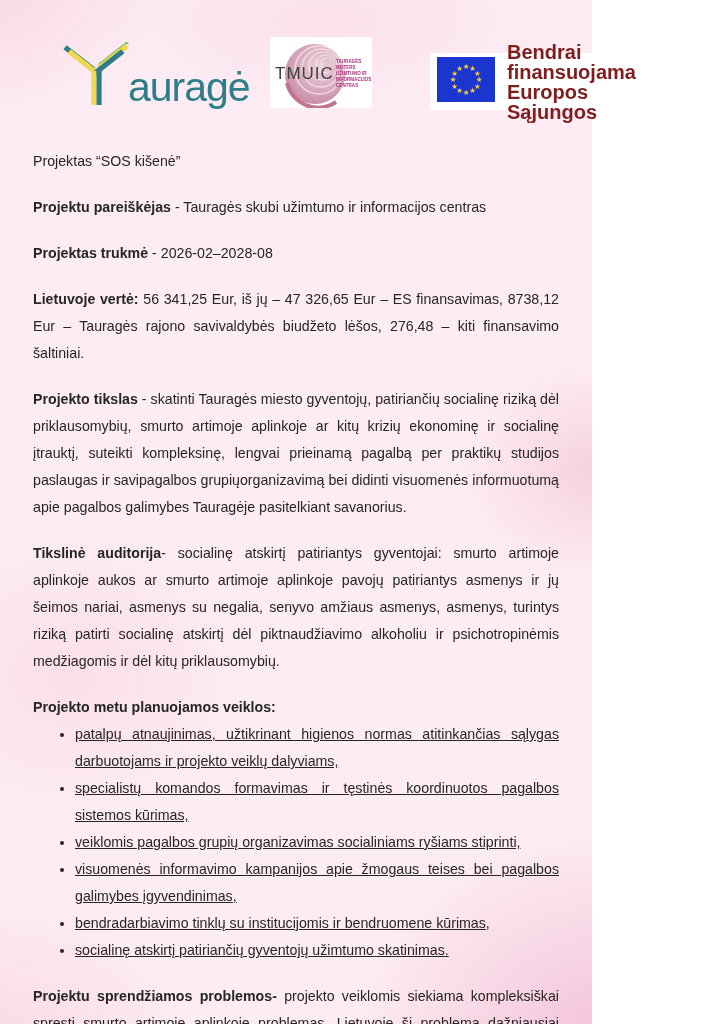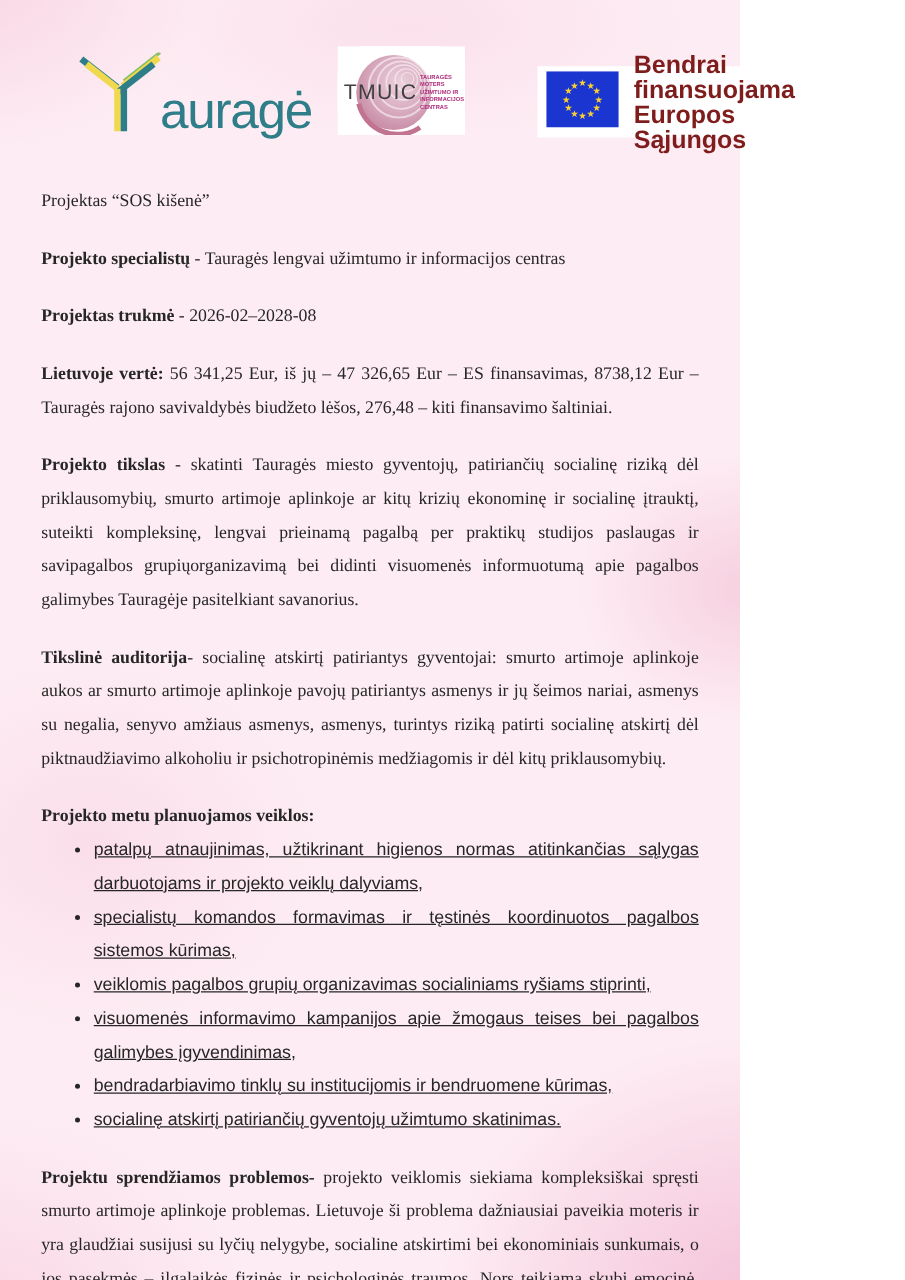--- a/index.html
+++ b/index.html
@@ -33,21 +33,21 @@
   .eu-flag-wrap{margin-left:7px;flex:0 0 auto;display:block;}
   .eu-caption{
     color:#7f1d1d;font-weight:bold;font-size:20px;line-height:20px;margin-left:12px;
     letter-spacing:0px;
   }
   
   main{
     padding:0 33px;margin-top:33px;
     font-size:14.2px;line-height:27px;color:#262626;text-align:justify;
   }
-  main p{margin:19px 0 0 0;font-family:Liberation Serif, serif;}
+  main p{margin:19px 0 0 0;}
   main p.first{margin-top:0;}
   main b{font-weight:bold;}
   ul.activities{margin:0;padding-left:42px;}
   ul.activities li{text-align:justify;text-decoration:underline;}
   .tmuic-acronym{font-family:"Liberation Sans",sans-serif;letter-spacing:1px;}
   .tmuic-small{font-family:"Liberation Sans",sans-serif;font-weight:bold;}
 </style>
 </head>
 <body>
 
@@ -126,21 +126,21 @@
         <div>Europos Sąjungos</div>
       </div>
     </div>
 
   </header>
 
   <main>
 
     <p class="first"><span>Projektas “SOS kišenė”</span></p>
 
-    <p><b>Projekto specialistų</b><span> - Tauragės lengvai užimtumo ir informacijos centras</span></p>
+    <p><b>Projektu pareiškėjas</b><span> - Tauragės skubi užimtumo ir informacijos centras</span></p>
 
     <p><b>Projektas trukmė</b><span> - 2026-02–2028-08</span></p>
 
     <p><b>Lietuvoje vertė:</b><span> 56 341,25 Eur, iš jų – 47 326,65 Eur – ES finansavimas, 8738,12 Eur – Tauragės rajono savivaldybės biudžeto lėšos, 276,48 – kiti finansavimo šaltiniai.</span></p>
 
     <p><b>Projekto tikslas</b><span> - skatinti Tauragės miesto gyventojų, patiriančių socialinę riziką dėl priklausomybių, smurto artimoje aplinkoje ar kitų krizių ekonominę ir socialinę įtrauktį, suteikti kompleksinę, lengvai prieinamą pagalbą per praktikų studijos paslaugas ir savipagalbos grupiųorganizavimą bei didinti visuomenės informuotumą apie pagalbos galimybes Tauragėje pasitelkiant savanorius.</span></p>
 
     <p><b>Tikslinė auditorija</b><span>- socialinę atskirtį patiriantys gyventojai: smurto artimoje aplinkoje aukos ar smurto artimoje aplinkoje pavojų patiriantys asmenys ir jų šeimos nariai, asmenys su negalia, senyvo amžiaus asmenys, asmenys, turintys riziką patirti socialinę atskirtį dėl piktnaudžiavimo alkoholiu ir psichotropinėmis medžiagomis ir dėl kitų priklausomybių.</span></p>
 
     <p><b>Projekto metu planuojamos veiklos:</b></p>

